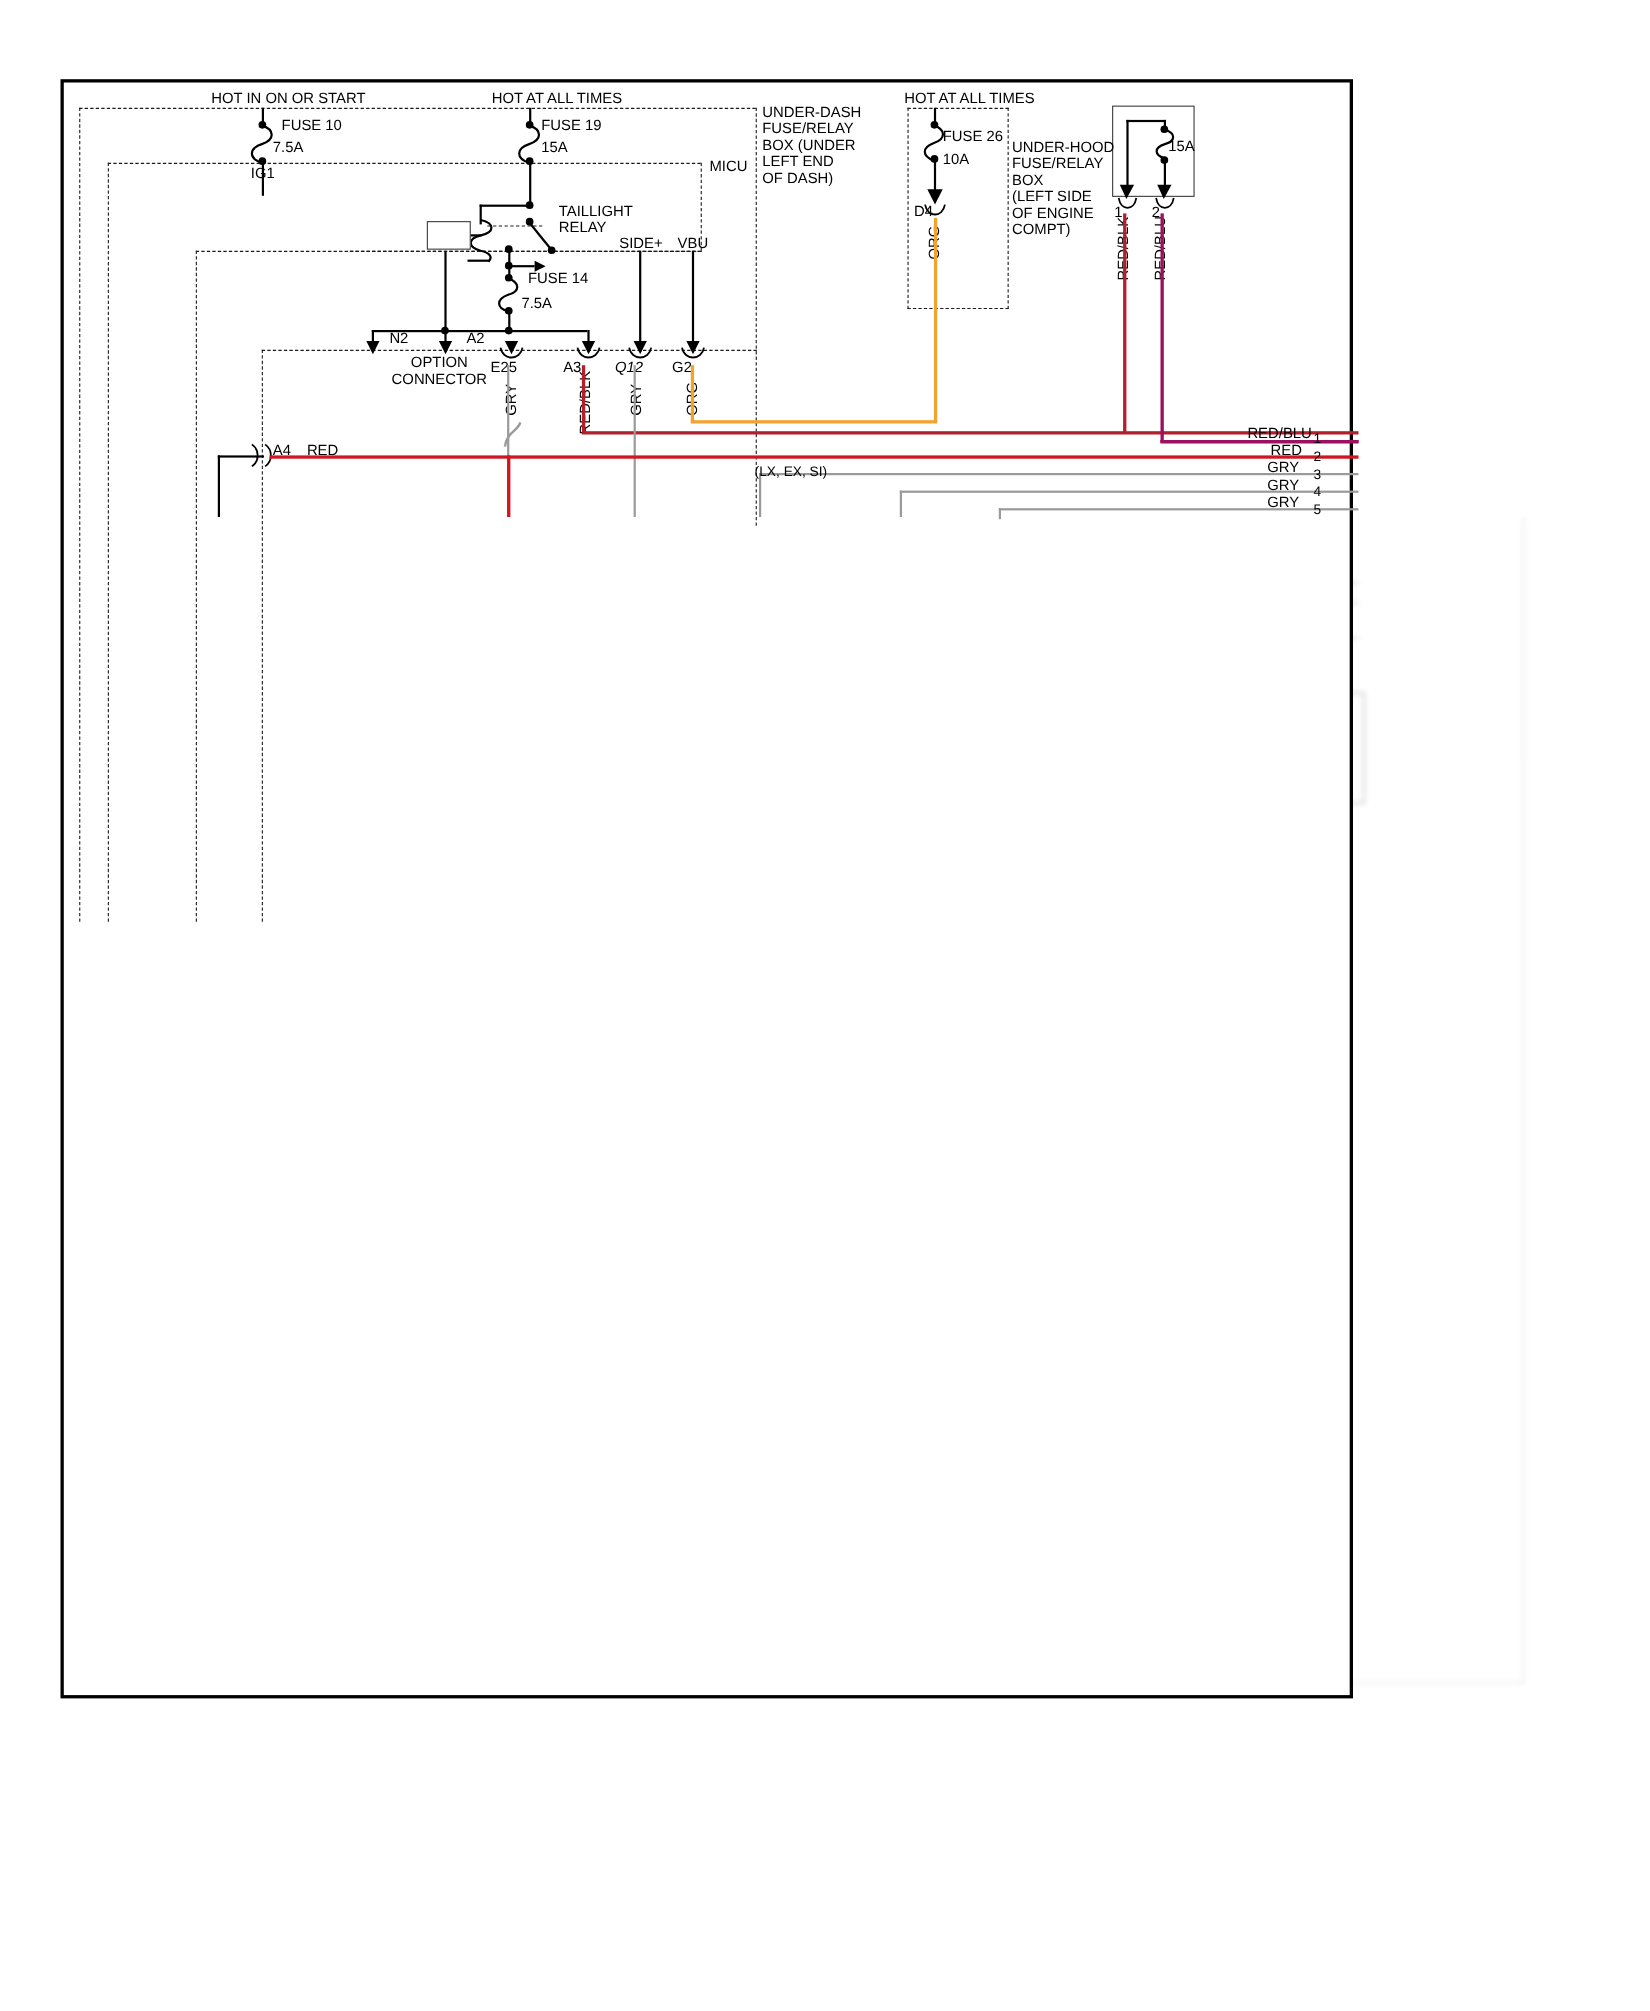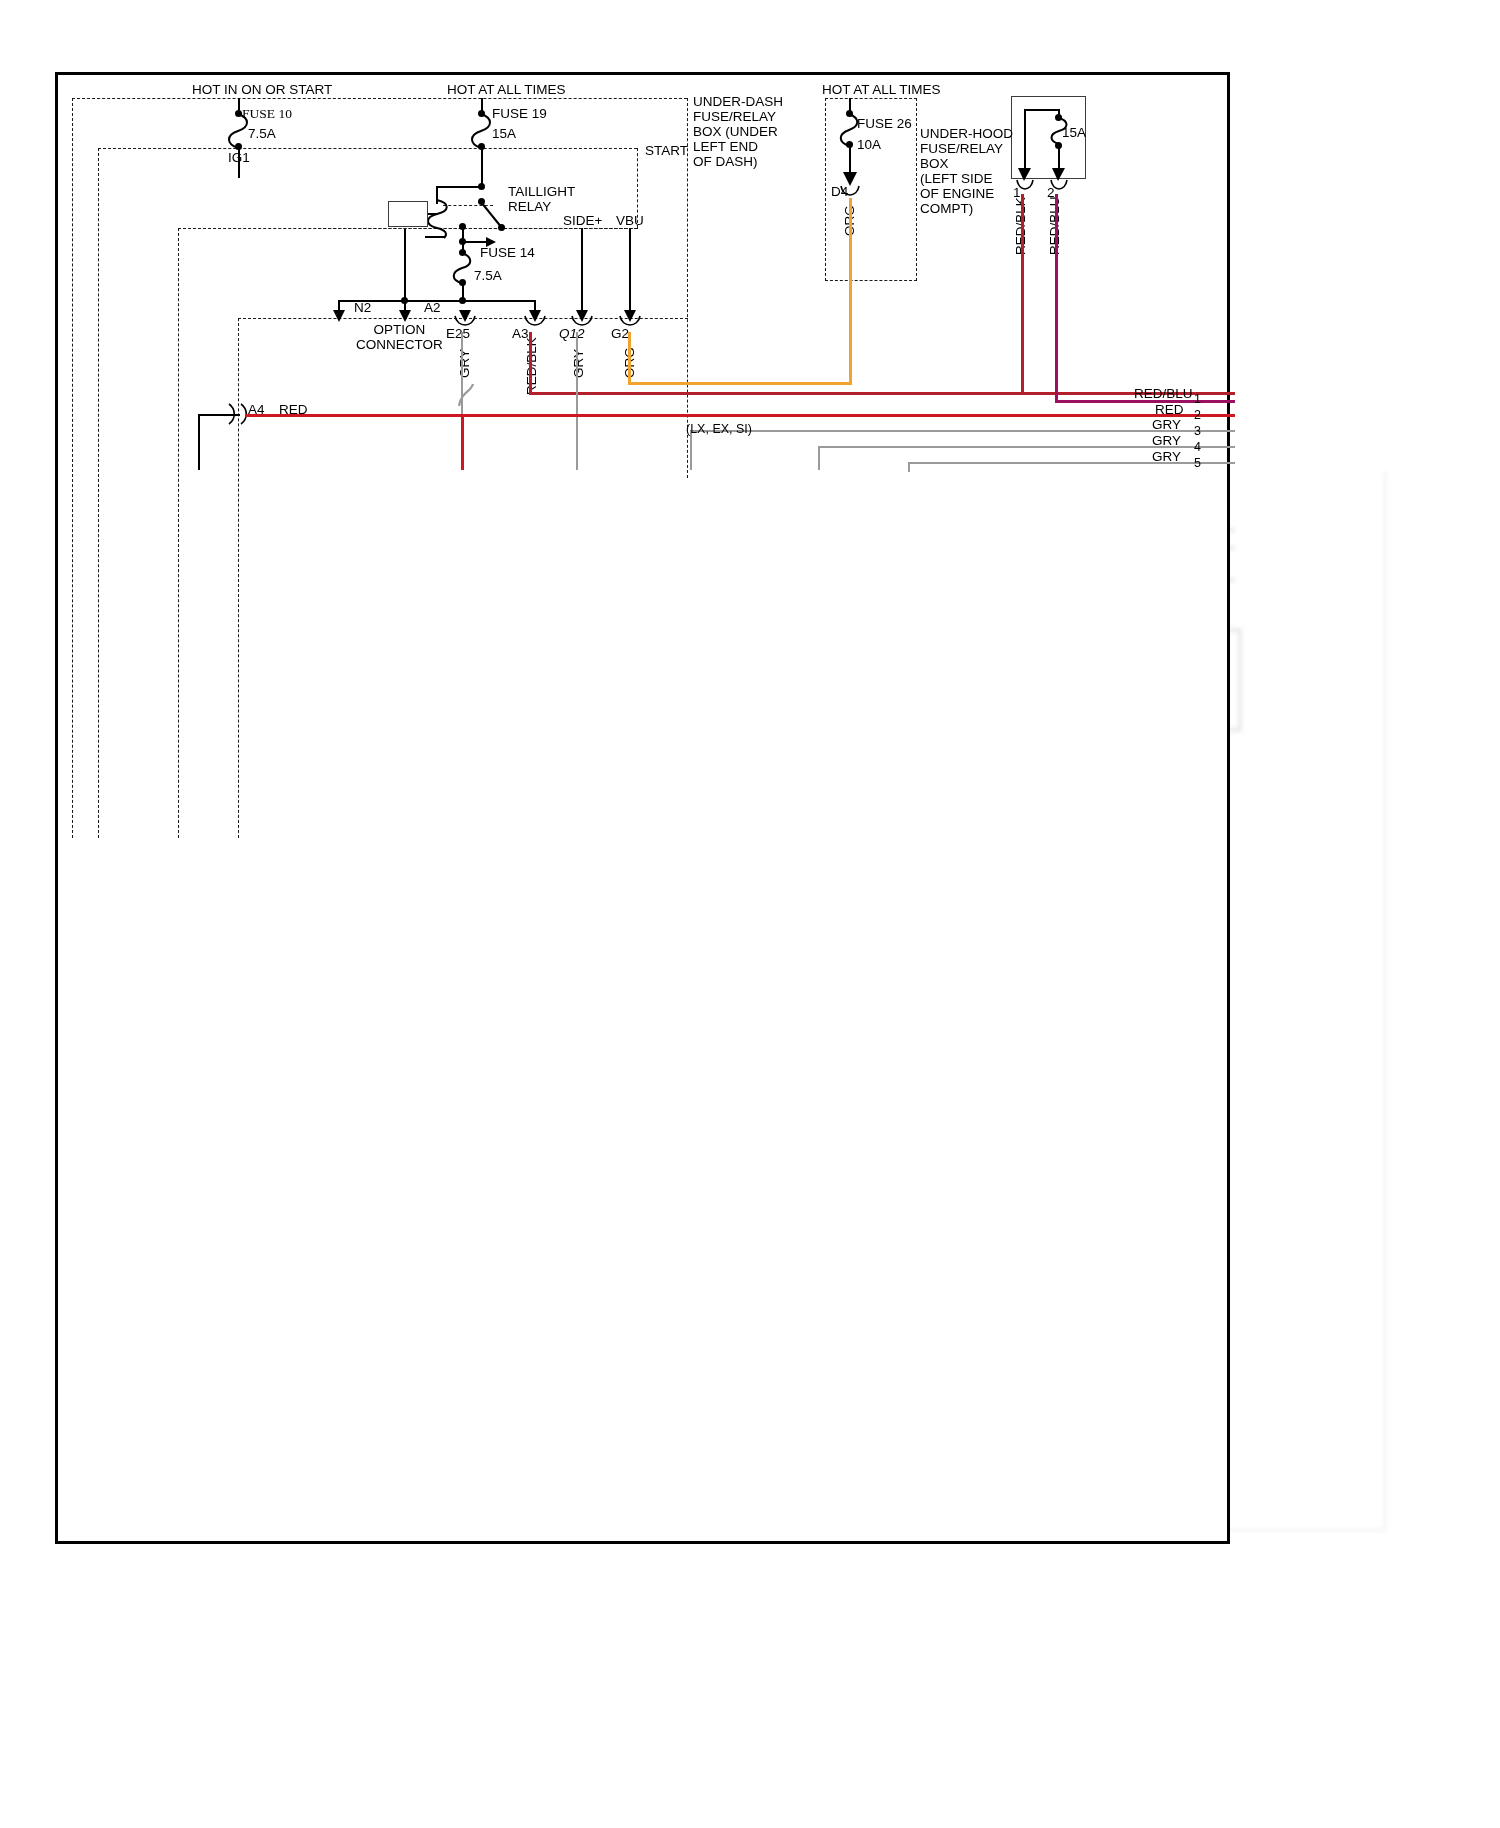--- a/index.html
+++ b/index.html
@@ -175,21 +175,21 @@
   <div class="lbl" style="left:447px;top:82px;">HOT AT ALL TIMES</div>
   <div class="lbl" style="left:822px;top:82px;">HOT AT ALL TIMES</div>
 
   <div class="w wv" style="left:238px;top:98px;height:16px;"></div>
   <div class="node" style="left:235px;top:110px;"></div>
   <svg class="ov" width="40" height="36" style="left:228px;top:114px;">
     <path d="M10 0 C 22 4, 22 13, 10 17 C -2 21, -2 30, 10 34" stroke="#000" stroke-width="2" fill="none"></path>
   </svg>
   <div class="node" style="left:235px;top:143px;"></div>
   <div class="w wv" style="left:238px;top:148px;height:30px;"></div>
-  <div class="lbl" style="left:242px;top:106px;font-family:Liberation Serif, serif;">FUSE 10</div>
+  <div class="lbl" style="left:256px;top:106px;">FUSE 10</div>
   <div class="lbl" style="left:248px;top:126px;">7.5A</div>
   <div class="lbl" style="left:228px;top:150px;">IG1</div>
 
   <div class="w wv" style="left:481px;top:98px;height:16px;"></div>
   <div class="node" style="left:478px;top:110px;"></div>
   <svg class="ov" width="40" height="36" style="left:471px;top:114px;">
     <path d="M10 0 C 22 4, 22 13, 10 17 C -2 21, -2 30, 10 34" stroke="#000" stroke-width="2" fill="none"></path>
   </svg>
   <div class="node" style="left:478px;top:143px;"></div>
   <div class="w wv" style="left:481px;top:148px;height:39px;"></div>
@@ -238,21 +238,21 @@
   <div class="node" style="left:459px;top:297px;"></div>
   <div class="w wv" style="left:338px;top:300px;height:20px;"></div>
   <div class="w wv" style="left:404px;top:300px;height:20px;"></div>
   <div class="w wv" style="left:534px;top:300px;height:20px;"></div>
   <div class="w wv" style="left:404px;top:229px;height:72px;"></div>
 
   <div class="w wv" style="left:581px;top:228px;height:92px;"></div>
   <div class="w wv" style="left:629px;top:228px;height:92px;"></div>
   <div class="lbl" style="left:563px;top:213px;">SIDE+</div>
   <div class="lbl" style="left:616px;top:213px;">VBU</div>
-  <div class="lbl" style="left:645px;top:143px;">START</div>
+  <div class="lbl" style="left:645px;top:143px;">MICU</div>
 
   <svg class="ov" width="700" height="24" style="left:330px;top:302px;">
     <polygon points="3,8 15,8 9,20" fill="#000"></polygon>
     <polygon points="69,8 81,8 75,20" fill="#000"></polygon>
     <polygon points="129,8 141,8 135,20" fill="#000"></polygon>
     <polygon points="199,8 211,8 205,20" fill="#000"></polygon>
     <polygon points="246,8 258,8 252,20" fill="#000"></polygon>
     <polygon points="294,8 306,8 300,20" fill="#000"></polygon>
   </svg>
 

